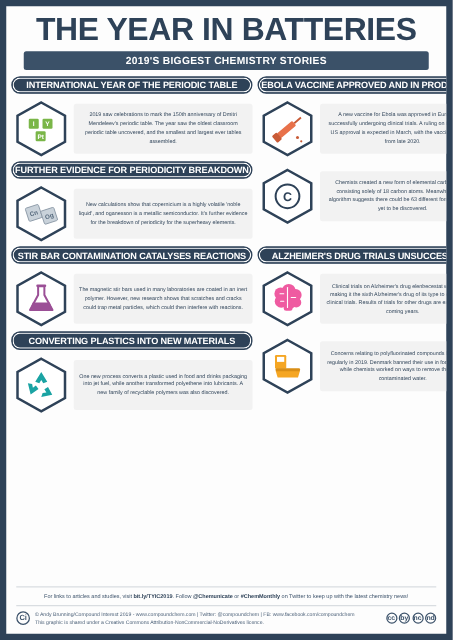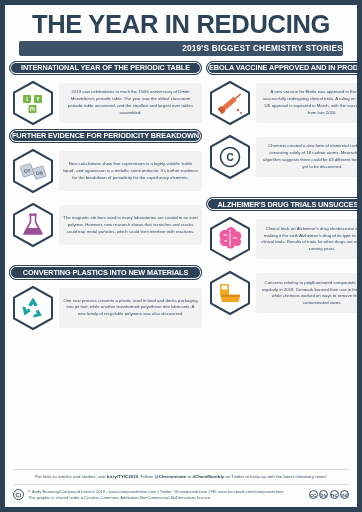--- a/index.html
+++ b/index.html
@@ -29,21 +29,20 @@
   }
   .subtitle-bar {
     margin: 3px 4px 0 4px;
     background: #3b5168;
     border-radius: 2px;
     color: #ffffff;
     font-size: 8.2px;
     font-weight: bold;
     letter-spacing: 0.25px;
     padding: 3px 0 3px 0;
-    text-align: right;
   }
   
   .grid {
     display: grid;
     grid-template-columns: 1fr 1fr 1fr;
     gap: 0px 4px;
     padding: 5px 4px 0 4px;
   }
   .card { padding-bottom: 2px; }
   .card-title {
@@ -127,21 +126,21 @@
     display: flex; align-items: center; justify-content: center;
   }
   svg { display: block; }
 </style>
 </head>
 <body>
 
 <div class="poster">
 
   <div class="header">
-    <div class="main-title">THE YEAR IN REDUCING</div>
+    <div class="main-title">THE YEAR IN BATTERIES</div>
     <div class="subtitle-bar">2019'S BIGGEST CHEMISTRY STORIES</div>
   </div>
 
   <div class="grid">
 
     <div class="card">
       <div class="card-title">INTERNATIONAL YEAR OF THE PERIODIC TABLE</div>
       <div class="card-body">
         <div class="hex-wrap">
           <svg width="46" height="46" viewBox="0 0 46 46">
@@ -236,20 +235,21 @@
               <circle cx="27" cy="26.5" r="5"></circle>
             </g>
             <text x="23.5" y="25.5" font-size="6.6" fill="#ffffff" text-anchor="middle" font-family="Liberation Sans, sans-serif" font-weight="bold">CO₂</text>
           </svg>
         </div>
         <div class="card-text">Chemists trialled ways to reduce carbon dioxide emissions. A battery-like device can capture CO₂ emissions in car exhausts, while a copper catalyst converts CO₂ from the atmosphere into useful chemicals.</div>
       </div>
     </div>
 
     <div class="card">
+      <div class="card-title">STIR BAR CONTAMINATION CATALYSES REACTIONS</div>
       <div class="card-body">
         <div class="hex-wrap">
           <svg width="46" height="46" viewBox="0 0 46 46">
             <polygon points="23,2 42,12.5 42,33.5 23,44 4,33.5 4,12.5" fill="#ffffff" stroke="#2e4258" stroke-width="2"></polygon>
             <path d="M20.5 13 h5 v7 l6.5 12 h-18 l6.5 -12 z" fill="none" stroke="#9b4f96" stroke-width="1.6" stroke-linejoin="round"></path>
             <path d="M16.2 26 h13.6 l2.2 6 h-18 z" fill="#9b4f96"></path>
             <rect x="19" y="11.5" width="8" height="2" rx="1" fill="#9b4f96"></rect>
           </svg>
         </div>
         <div class="card-text">The magnetic stir bars used in many laboratories are coated in an inert polymer. However, new research shows that scratches and cracks could trap metal particles, which could then interfere with reactions.</div>

